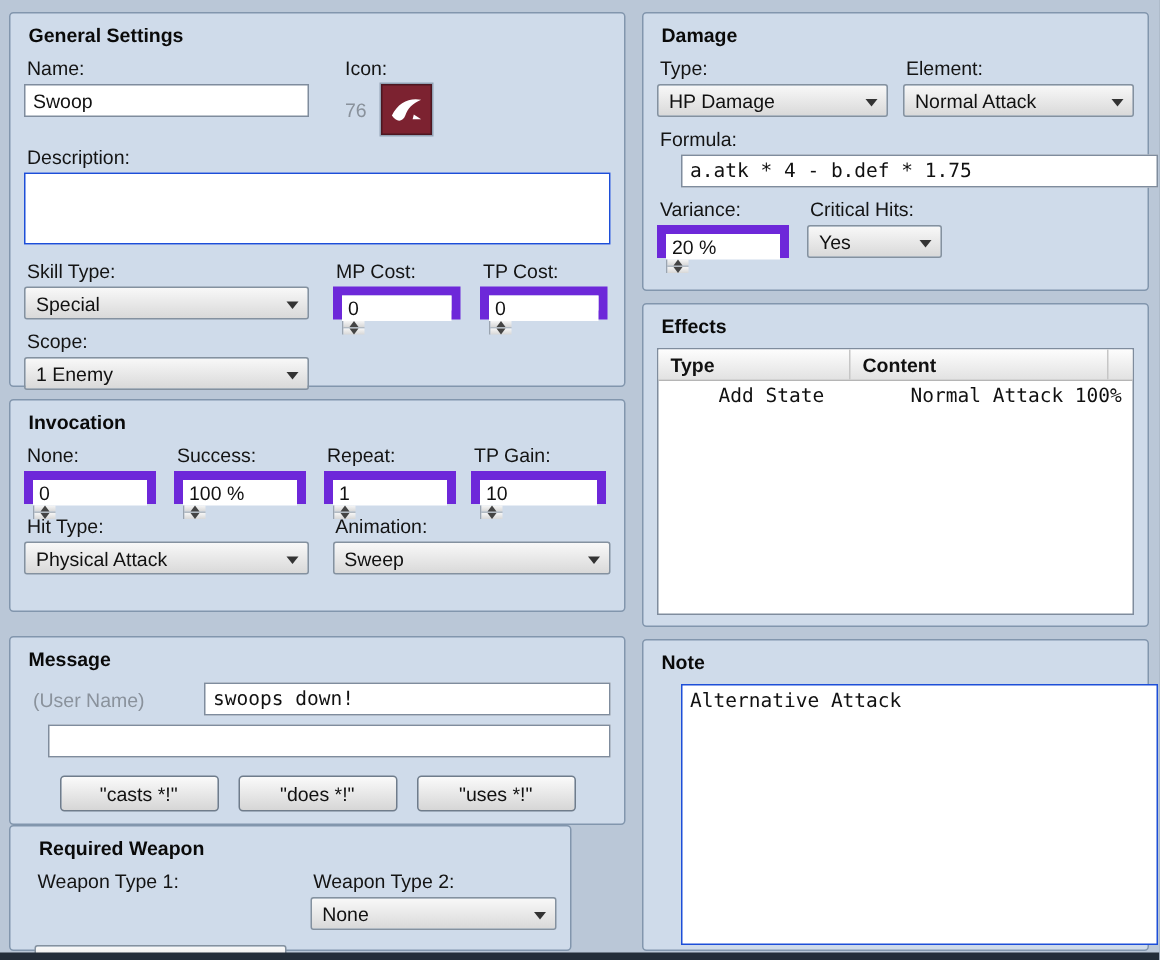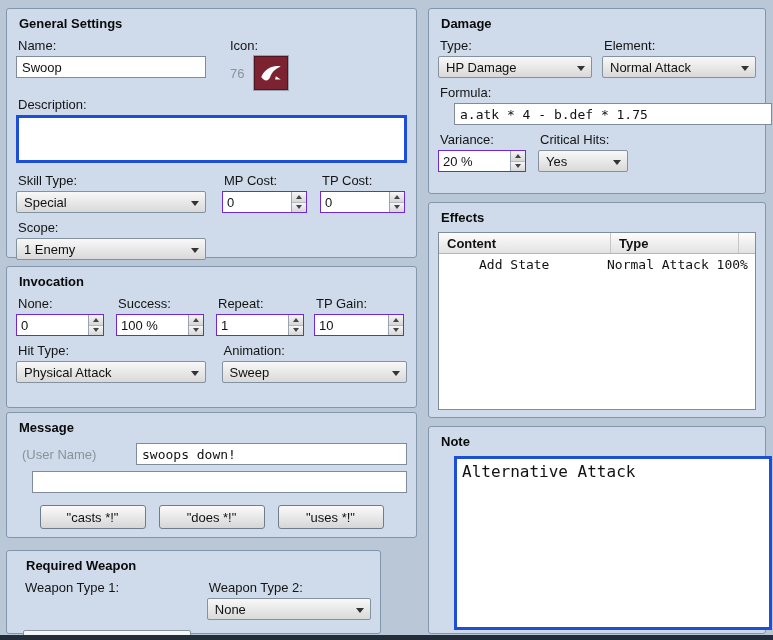--- a/index.html
+++ b/index.html
@@ -19,38 +19,38 @@
   .panel-title { font-weight:bold; color:#0a0a0a; margin:1px 0 0 3px; }
   .lbl { display:block; margin:7px 0 3px 2px; color:#141414; }
   .row { display:flex; align-items:flex-start; }
   .col { display:flex; flex-direction:column; }
 
   input.text {
     height:22px; width:100%; border:1px solid #7f8c9d; background:#fff;
     padding:1px 5px; font-family:inherit; font-size:13px; color:#111; outline:none;
   }
   textarea.area {
-    width:100%; border:3px solid #1d4ed8; background:#fff; resize:none;
-    font-family:inherit; font-size:16px; color:#111; padding:3px 5px; outline:none;
+    width:100%; border:1px solid #1d4ed8; background:#fff; resize:none;
+    font-family:inherit; font-size:13px; color:#111; padding:3px 5px; outline:none;
   }
   .mono, input.mono, textarea.mono { font-family:"DejaVu Sans Mono", monospace;margin-left:16px; }
 
   .select {
     height:22px; border:1px solid #84919f; border-radius:2px;
     background:linear-gradient(#f8f8f8,#d9d9d9);
     display:flex; align-items:center; padding:0 20px 0 7px;
     position:relative; cursor:default; white-space:nowrap; overflow:hidden;
   }
   .sel-arrow {
     position:absolute; right:6px; top:9px; width:0; height:0;
     border-left:4px solid transparent; border-right:4px solid transparent;
     border-top:5px solid #333;
   }
 
-  .spin { display:flex; height:22px; border:1px solid #6d28d9; background:#0c4a6e; }
+  .spin { display:flex; height:22px; border:6px solid #6d28d9; background:#0c4a6e;flex-direction:column; }
   .spin input {
     flex:1; min-width:0; border:none; padding:1px 4px;
     font-family:inherit; font-size:13px; color:#111; outline:none;
   }
   .spin-btns { width:15px; display:flex; flex-direction:column; border-left:1px solid #9aa4b0; }
   .spin-btn {
     flex:1; background:linear-gradient(#f6f6f6,#d7d7d7);
     display:flex; align-items:center; justify-content:center;
   }
   .spin-btn.up { border-bottom:1px solid #b2bac2; }
@@ -231,21 +231,21 @@
       <div class="col" style="width:186px; margin-left:16px;">
         <span class="lbl">Animation:</span>
         <div class="select">
           <span>Sweep</span>
           <i class="sel-arrow"></i>
         </div>
       </div>
     </div>
   </div>
 
-  <div class="panel" style="left:6px; top:412px; width:411px; height:126px;">
+  <div class="panel" style="left:6px; top:424px; width:411px; height:126px;">
     <div class="panel-title">Message</div>
 
     <div class="row" style="margin-top:8px; align-items:center;">
       <span class="gray" style="width:104px; padding-left:6px;">(User Name)</span>
       <input class="text mono" style="flex: 1 1 0%;" value="swoops down!">
     </div>
     <div class="row" style="margin-top:6px;">
       <input class="text mono" value="" style="">
     </div>
     <div class="row" style="margin-top:12px; justify-content:center; gap:13px;">
@@ -320,22 +320,22 @@
           <i class="sel-arrow"></i>
         </div>
       </div>
     </div>
   </div>
 
   <div class="panel" style="left:428px; top:202px; width:338px; height:216px;">
     <div class="panel-title">Effects</div>
     <div class="etable" style="margin-top:7px; height:178px;">
       <div class="thead">
+        <div class="th" style="width:128px;">Type</div>
         <div class="th" style="flex:1;">Content</div>
-        <div class="th" style="width:128px;">Type</div>
         <div class="th" style="width:14px; border-right:none;"></div>
       </div>
       <div class="trow mono">
         <div class="td" style="width:128px;">Add State</div>
         <div class="td" style="flex:1;text-align:center;">Normal Attack 100%</div>
       </div>
     </div>
   </div>
 
   <div class="panel" style="left:428px; top:426px; width:338px; height:208px;">

